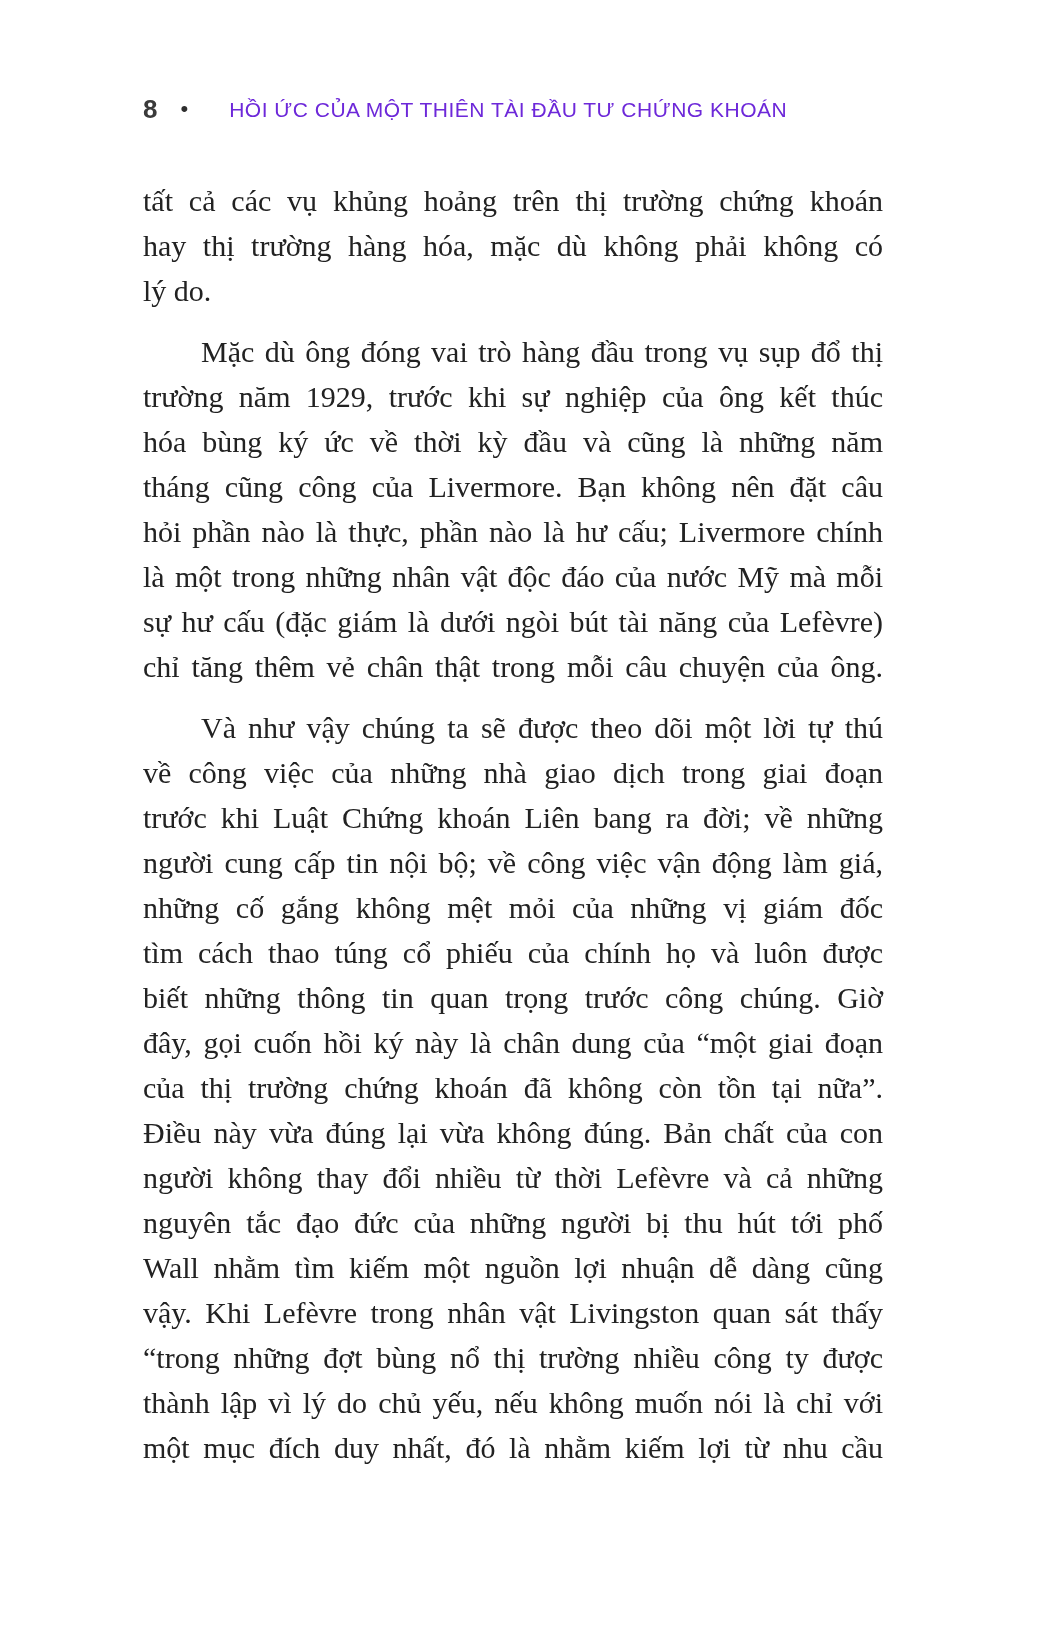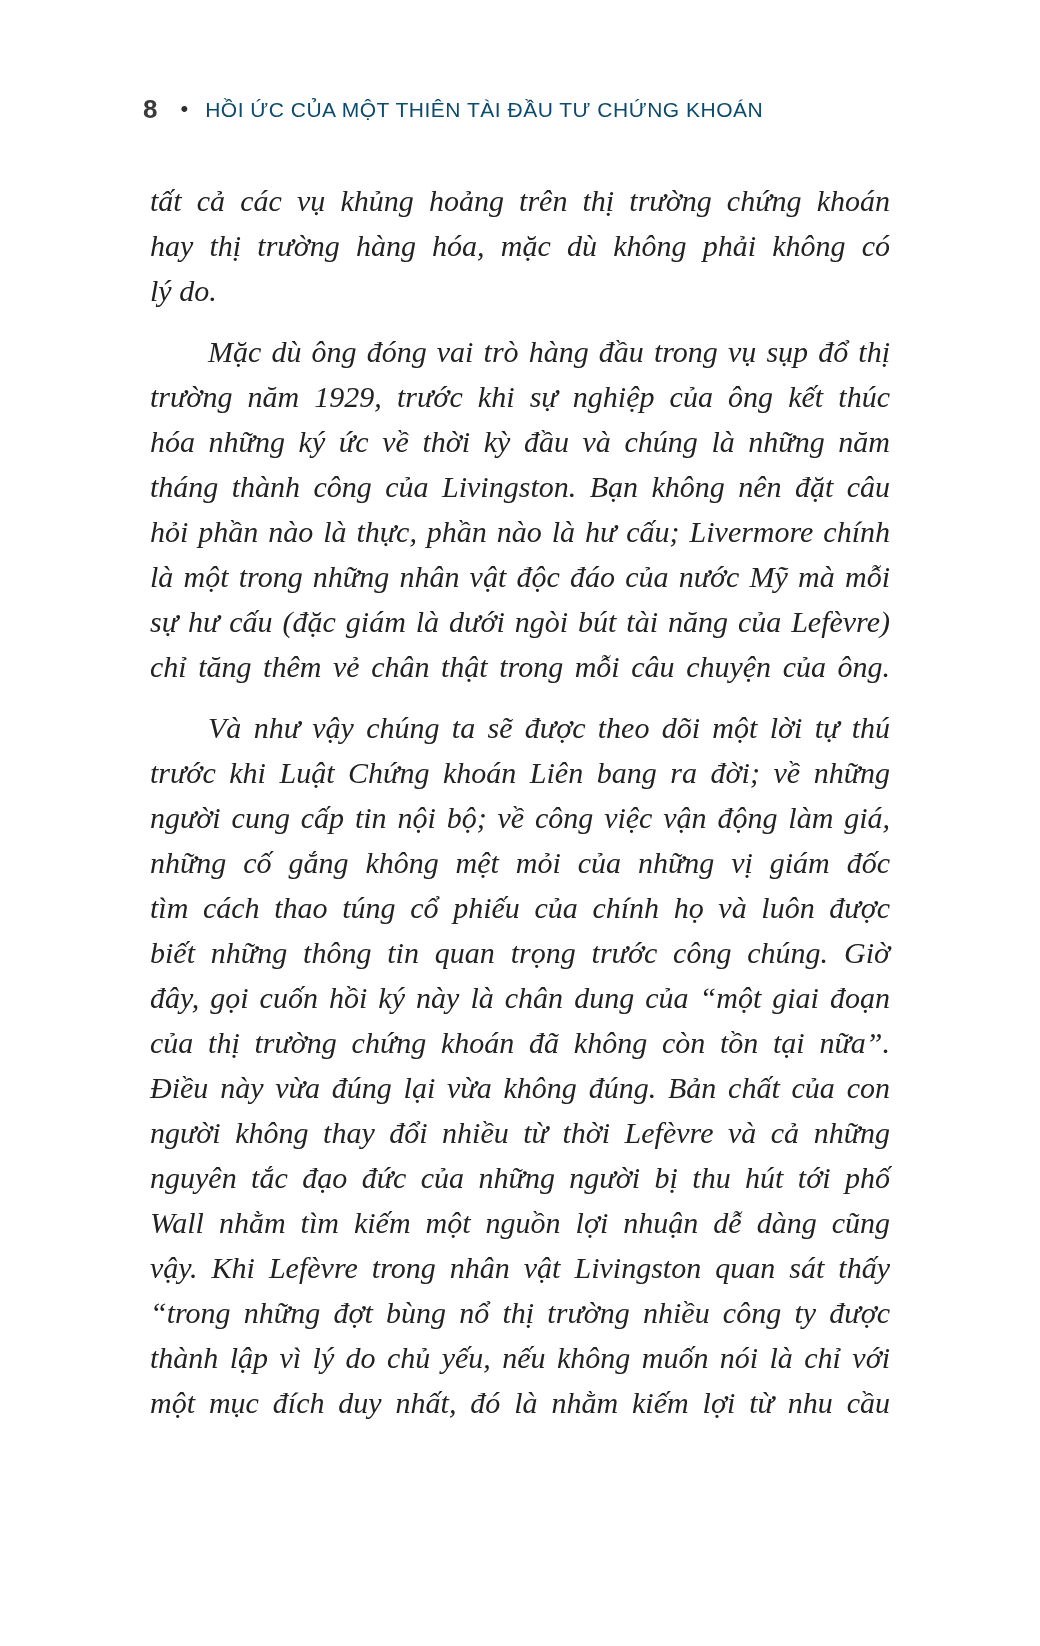--- a/index.html
+++ b/index.html
@@ -27,34 +27,34 @@
   }
   .bullet-sep {
     font-size: 22px;
     color: #2e2e2e;
     margin: 0 17px 0 23px;
     line-height: 1;
   }
   .running-title {
     font-size: 21px;
     font-weight: 400;
-    color: #0c4a6e;
+    color: #6d28d9;
     letter-spacing: 0.5px;
     line-height: 1;
     white-space: nowrap;
+    margin-left: 24px;
   }
   .body-text {
     position: absolute;
-    left: 150px;
+    left: 143px;
     top: 178px;
     width: 740px;
     font-size: 30px;
     line-height: 45px;
     color: #222222;
-    font-style: italic;
   }
   .para { margin: 0; }
   .para + .para { margin-top: 16px; }
   .line {
     text-align: justify;
     text-align-last: justify;
     white-space: normal;
     height: 45px;
   }
   .line.pe { text-align-last: left; }
@@ -75,30 +75,31 @@
 
     <div class="para">
       <div class="line">tất cả các vụ khủng hoảng trên thị trường chứng khoán</div>
       <div class="line">hay thị trường hàng hóa, mặc dù không phải không có</div>
       <div class="line pe">lý do.</div>
     </div>
 
     <div class="para indented">
       <div class="line">Mặc dù ông đóng vai trò hàng đầu trong vụ sụp đổ thị</div>
       <div class="line">trường năm 1929, trước khi sự nghiệp của ông kết thúc</div>
-      <div class="line">hóa những ký ức về thời kỳ đầu và chúng là những năm</div>
-      <div class="line">tháng thành công của Livingston. Bạn không nên đặt câu</div>
+      <div class="line">hóa bùng ký ức về thời kỳ đầu và cũng là những năm</div>
+      <div class="line">tháng cũng công của Livermore. Bạn không nên đặt câu</div>
       <div class="line">hỏi phần nào là thực, phần nào là hư cấu; Livermore chính</div>
       <div class="line">là một trong những nhân vật độc đáo của nước Mỹ mà mỗi</div>
       <div class="line">sự hư cấu (đặc giám là dưới ngòi bút tài năng của Lefèvre)</div>
       <div class="line">chỉ tăng thêm vẻ chân thật trong mỗi câu chuyện của ông.</div>
     </div>
 
     <div class="para indented">
       <div class="line">Và như vậy chúng ta sẽ được theo dõi một lời tự thú</div>
+      <div class="line">về công việc của những nhà giao dịch trong giai đoạn</div>
       <div class="line">trước khi Luật Chứng khoán Liên bang ra đời; về những</div>
       <div class="line">người cung cấp tin nội bộ; về công việc vận động làm giá,</div>
       <div class="line">những cố gắng không mệt mỏi của những vị giám đốc</div>
       <div class="line">tìm cách thao túng cổ phiếu của chính họ và luôn được</div>
       <div class="line">biết những thông tin quan trọng trước công chúng. Giờ</div>
       <div class="line">đây, gọi cuốn hồi ký này là chân dung của “một giai đoạn</div>
       <div class="line">của thị trường chứng khoán đã không còn tồn tại nữa”.</div>
       <div class="line">Điều này vừa đúng lại vừa không đúng. Bản chất của con</div>
       <div class="line">người không thay đổi nhiều từ thời Lefèvre và cả những</div>
       <div class="line">nguyên tắc đạo đức của những người bị thu hút tới phố</div>

